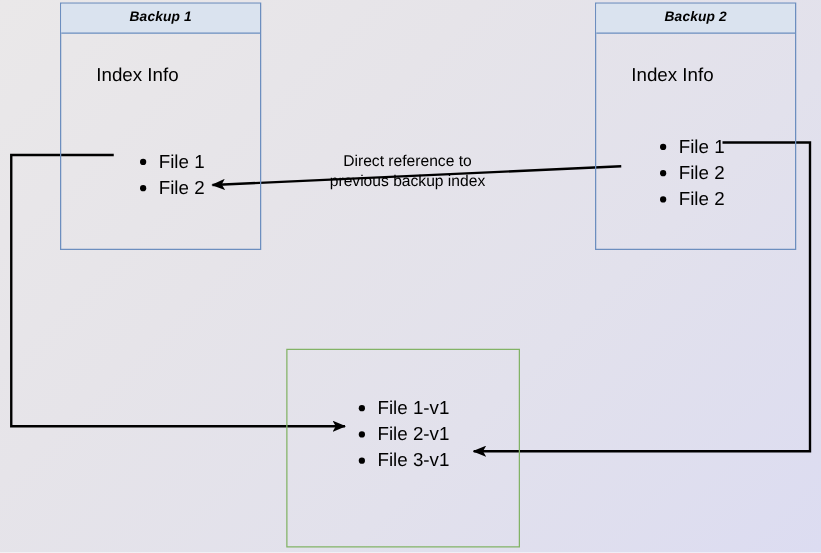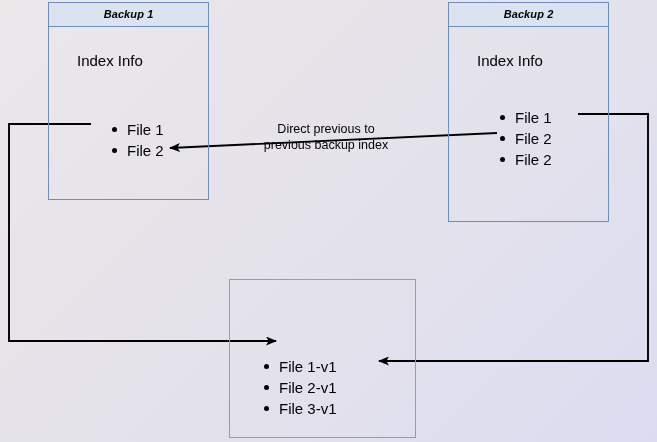--- a/index.html
+++ b/index.html
@@ -90,21 +90,21 @@
     position: absolute;
     left: 1px;
     top: 8px;
     width: 5px;
     height: 5px;
     border-radius: 50%;
     background: #000000;
   }
   #b1-list { left: 62px; top: 92px; }
   #b2-list { left: 50px; top: 80px; }
-  #dedup-list { left: 33px; top: 36px; margin-top: 40px; }
+  #dedup-list { left: 56px; top: 36px; }
   #center-label {
     position: absolute;
     left: 248px;
     top: 121px;
     width: 156px;
     text-align: center;
     font-size: 12.5px;
     line-height: 16px;
     color: #000000;
   }
@@ -132,21 +132,21 @@
     <div class="node-title">Backup 1</div>
     <div class="node-body">
       <div class="index-label">Index Info</div>
       <ul class="file-list" id="b1-list">
         <li>File 1</li>
         <li>File 2</li>
       </ul>
     </div>
   </div>
 
-  <div class="node blue" id="node-backup2" style="left:448px; top:2px; width:161px; height:220px;">
+  <div class="node blue" id="node-backup2" style="left:476px; top:2px; width:161px; height:198px;">
     <div class="node-title">Backup 2</div>
     <div class="node-body">
       <div class="index-label">Index Info</div>
       <ul class="file-list" id="b2-list">
         <li>File 1</li>
         <li>File 2</li>
         <li>File 2</li>
       </ul>
     </div>
   </div>
@@ -155,17 +155,17 @@
     <div class="node-body">
       <ul class="file-list" id="dedup-list">
         <li>File 1-v1</li>
         <li>File 2-v1</li>
         <li>File 3-v1</li>
       </ul>
     </div>
   </div>
 
   <div id="center-label">
-    <div>Direct previous to</div>
+    <div>Direct reference to</div>
     <div>previous backup index</div>
   </div>
 
 </div>
 
 </body></html>

